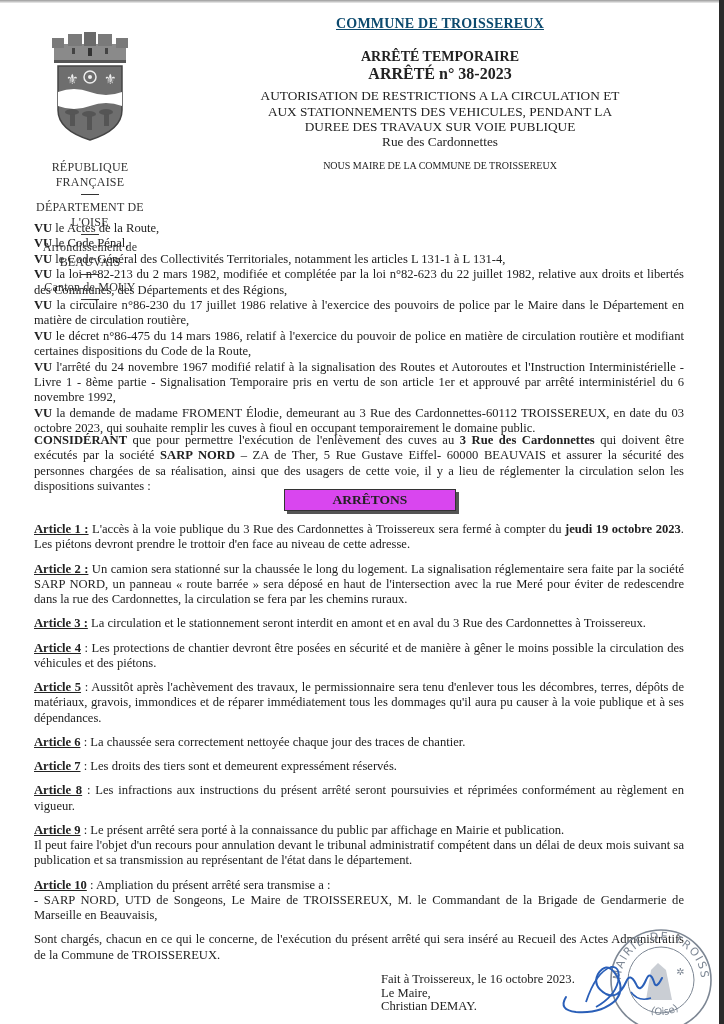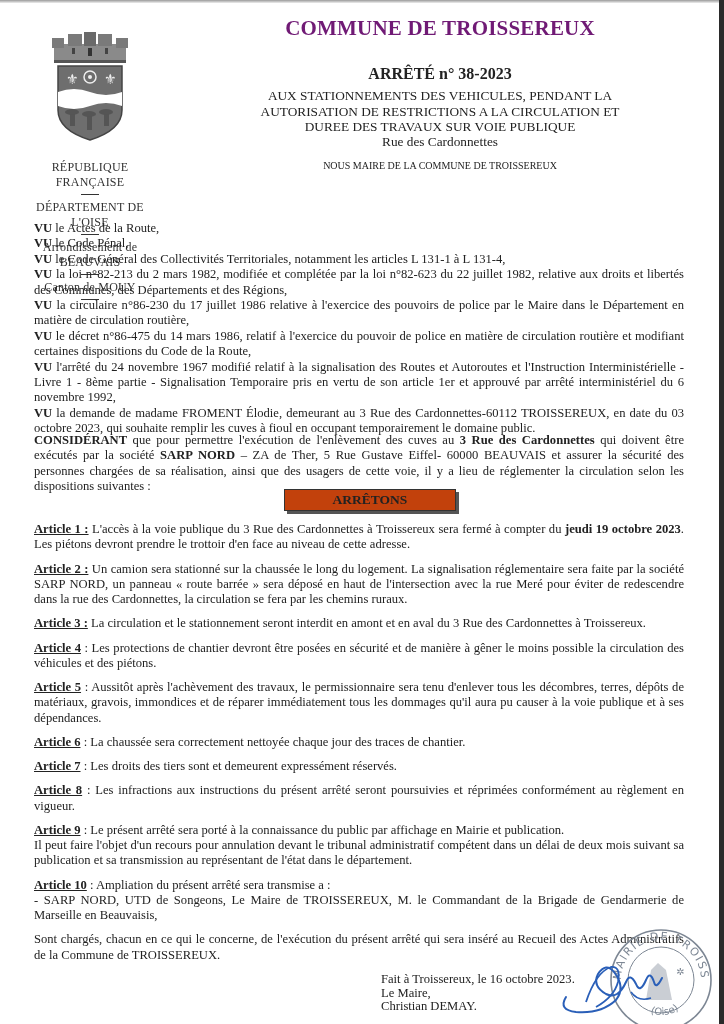--- a/index.html
+++ b/index.html
@@ -27,21 +27,21 @@
   }
   .crest { display: block; margin: 0 auto; width: 84px; height: 112px; }
   .left-line {
     font-size: 12px; letter-spacing: 0.2px; color: #333;
     margin-top: 2px;
   }
   .sep { width: 18px; height: 1px; background: #333; margin: 4px auto 5px auto; }
 
   
   .hdr { position: absolute; left: 170px; width: 540px; text-align: center; }
-  .commune-title { top: 16px; font-size: 21px; font-weight: bold; letter-spacing: 0.2px; color:#701a75; }
+  .commune-title { top: 16px; font-size: 14px; font-weight: bold; letter-spacing: 0.2px; color:#0c4a6e;text-decoration:underline; }
   .arrete-kind { top: 49px; font-size: 14px; font-weight: bold; }
   .arrete-num { top: 65px; font-size: 16px; font-weight: bold; }
   .subject { top: 88px; font-size: 13.3px; line-height: 15.5px; }
   .street { top: 134px; font-size: 13.3px; }
   .nous { top: 160px; font-size: 10px; }
 
   
   .body-text {
     position: absolute; left: 34px; width: 650px;
     font-size: 12.6px; line-height: 15.4px; text-align: justify;
@@ -49,21 +49,21 @@
   .vu-block { top: 221px; }
   .vu-line { margin: 0; }
   .b { font-weight: bold; }
   .considerant { top: 433px; }
 
   .arretons-box {
     position: absolute; left: 284px; top: 489px; width: 170px; height: 20px;
     border: 1px solid #333;
     box-shadow: 3px 3px 0 #555;
     text-align: center; font-weight: bold; font-size: 13.5px; line-height: 20px;
-    background: #c2410c;
+    background: #d946ef;
   }
 
   .articles { top: 522px; }
   .article { margin: 0 0 8.7px 0; }
   .art-label { font-weight: bold; text-decoration: underline; }
 
   .signature-block {
     position: absolute; left: 381px; top: 973px;
     font-size: 12.6px; line-height: 13.6px;
   }
@@ -118,24 +118,25 @@
     <div class="sep"></div>
     <div class="left-line">DÉPARTEMENT DE L'OISE</div>
     <div class="sep"></div>
     <div class="left-line">Arrondissement de BEAUVAIS</div>
     <div class="sep"></div>
     <div class="left-line">Canton de MOUY</div>
     <div class="sep"></div>
   </div>
 
   <div class="hdr commune-title">COMMUNE DE TROISSEREUX</div>
+  <div class="hdr arrete-kind">ARRÊTÉ TEMPORAIRE</div>
   <div class="hdr arrete-num">ARRÊTÉ n° 38-2023</div>
   <div class="hdr subject">
+    <div>AUTORISATION DE RESTRICTIONS A LA CIRCULATION ET</div>
     <div>AUX STATIONNEMENTS DES VEHICULES, PENDANT LA</div>
-    <div>AUTORISATION DE RESTRICTIONS A LA CIRCULATION ET</div>
     <div>DUREE DES TRAVAUX SUR VOIE PUBLIQUE</div>
   </div>
   <div class="hdr street">Rue des Cardonnettes</div>
   <div class="hdr nous">NOUS MAIRE DE LA COMMUNE DE TROISSEREUX</div>
 
   <div class="body-text vu-block">
     <p class="vu-line"><span class="b">VU</span><span> le Actes de la Route,</span></p>
     <p class="vu-line"><span class="b">VU</span><span> le Code Pénal,</span></p>
     <p class="vu-line"><span class="b">VU</span><span> le Code Général des Collectivités Territoriales, notamment les articles L 131-1 à L 131-4,</span></p>
     <p class="vu-line"><span class="b">VU</span><span> la loi n°82-213 du 2 mars 1982, modifiée et complétée par la loi n°82-623 du 22 juillet 1982, relative aux droits et libertés des Communes, des Départements et des Régions,</span></p>

